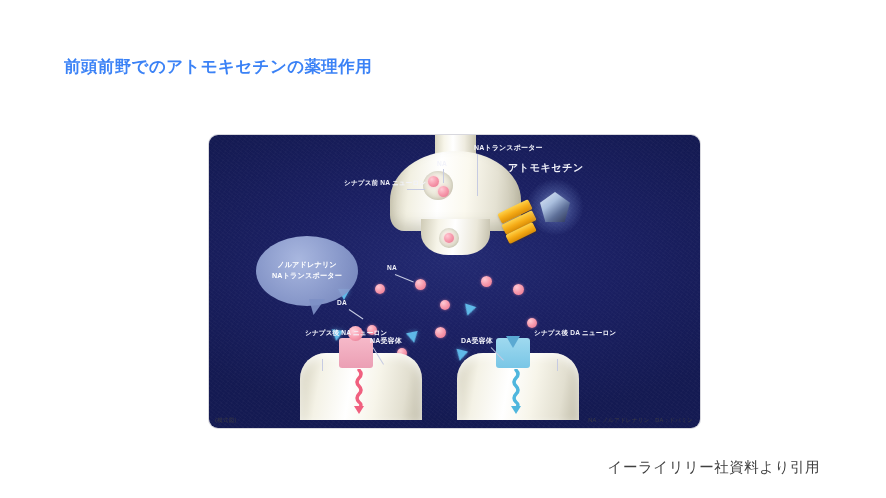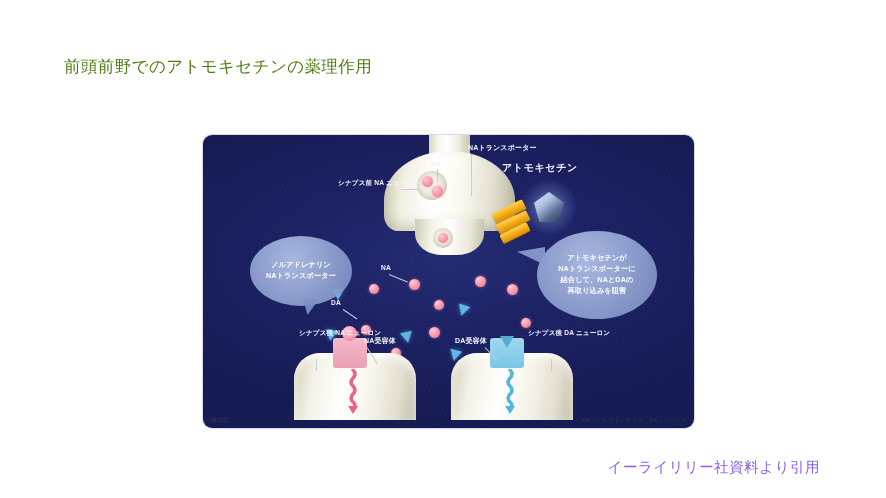--- a/index.html
+++ b/index.html
@@ -19,30 +19,30 @@
     height: 498px;
     background: #ffffff;
   }
 
   
   .slide-title {
     position: absolute;
     left: 64px;
     top: 56px;
     font-size: 16.5px;
-    font-weight: normal;
-    color: #4d7c0f;
+    font-weight: bold;
+    color: #3b82f6;
     letter-spacing: 0.4px;
     white-space: nowrap;
   }
 
   
   .figure-panel {
     position: absolute;
-    left: 203px;
+    left: 209px;
     top: 135px;
     width: 491px;
     height: 293px;
     border-radius: 9px;
     overflow: hidden;
     background:
       radial-gradient(ellipse 70% 55% at 50% 42%, #232a72 0%, #1b2063 45%, #141a52 100%);
     box-shadow: 0 0 0 1px #d8d8de;
   }
   .panel-noise {
@@ -299,21 +299,21 @@
     color: #3b3b45;
     letter-spacing: 0.2px;
   }
 
   
   .attribution {
     position: absolute;
     right: 66px;
     top: 458px;
     font-size: 14.5px;
-    color: #8b5cf6;
+    color: #404040;
     letter-spacing: 0.5px;
     white-space: nowrap;
   }
 </style>
 </head>
 <body>
 
 <div class="slide">
 
   <div class="slide-title">前頭前野でのアトモキセチンの薬理作用</div>
@@ -390,28 +390,20 @@
     </div>
     <div class="leader" style="left:140px; top:174px; width:17px; height:1px; transform:rotate(34deg); transform-origin:left center;"></div>
 
     <div class="bubble bubble-left">
       <div>
         <span>ノルアドレナリン</span>
         <span>NAトランスポーター</span>
       </div>
     </div>
 
-    <div class="bubble bubble-right">
-      <div>
-        <span>アトモキセチンが</span>
-        <span>NAトランスポーターに</span>
-        <span>結合して、NAとDAの</span>
-        <span>再取り込みを阻害</span>
-      </div>
-    </div>
 
     <div class="postsyn left">
       <div class="receptor na"></div>
       <div class="signal-arrow">
         <svg width="12" height="46" viewBox="0 0 12 46">
           <path d="M6 1 q4 4 0 8 q-4 4 0 8 q4 4 0 8 q-4 4 0 8 q4 3 0 6" stroke="#f0607f" stroke-width="3.4" fill="none" stroke-linecap="round"></path>
           <path d="M1 37 L6 45 L11 37 Z" fill="#f0607f"></path>
         </svg>
       </div>
     </div>

